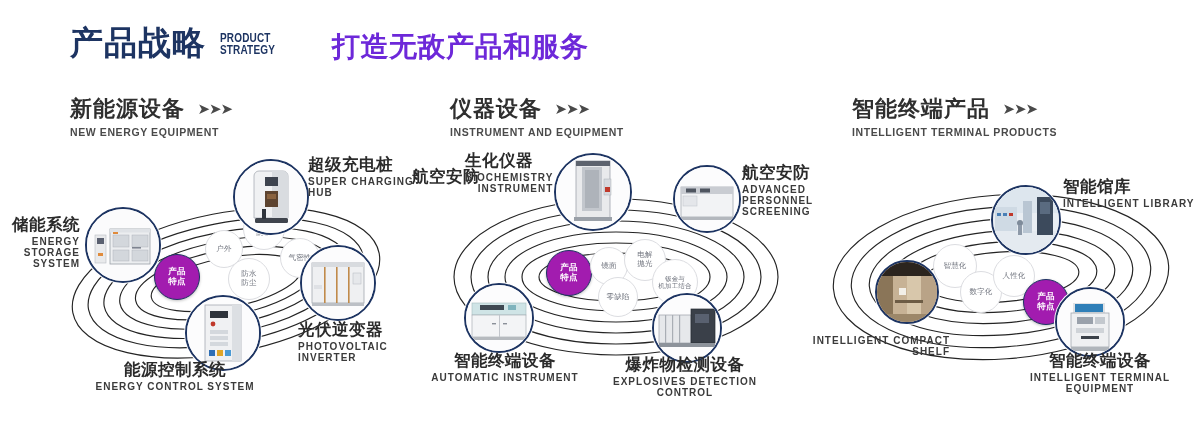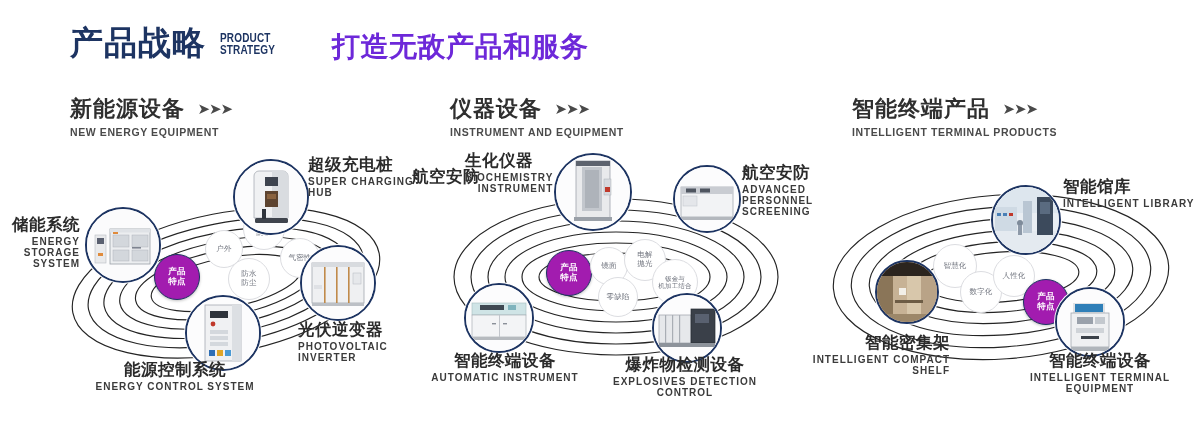--- a/index.html
+++ b/index.html
@@ -343,21 +343,20 @@
         <rect x="0" y="14" width="16" height="38" fill="#8a7558"></rect>
         <rect x="16" y="14" width="14" height="38" fill="#c7b295"></rect>
         <rect x="30" y="14" width="14" height="38" fill="#d8c7ab"></rect>
         <rect x="44" y="14" width="16" height="38" fill="#b9a387"></rect>
         <rect x="22" y="26" width="7" height="7" fill="#f2efe8"></rect>
         <rect x="18" y="38" width="28" height="3" fill="#6d5c45"></rect>
         <rect x="0" y="52" width="60" height="8" fill="#9c8769"></rect>
       </svg>
     </div>
     <div class="lbl ar" style="left:-40px;top:178px;width:185px;">
-      <div class="cn">智能密集架</div>
       <div class="en" style="white-space:pre-line;">INTELLIGENT COMPACT
 SHELF</div>
     </div>
 
     <div class="bub" style="left:250px;top:132px;width:66px;height:66px;">
       <svg class="art" viewBox="0 0 66 66">
         <rect width="66" height="66" fill="#fcfcfd"></rect>
         <path d="M16 14 h32 v10 h-32 z" fill="#dfe2e6"></path>
         <rect x="18" y="15" width="28" height="8" fill="#2f7fb8"></rect>
         <rect x="14" y="24" width="38" height="34" fill="#eff0f2" stroke="#a3a8b0" stroke-width=".8"></rect>

